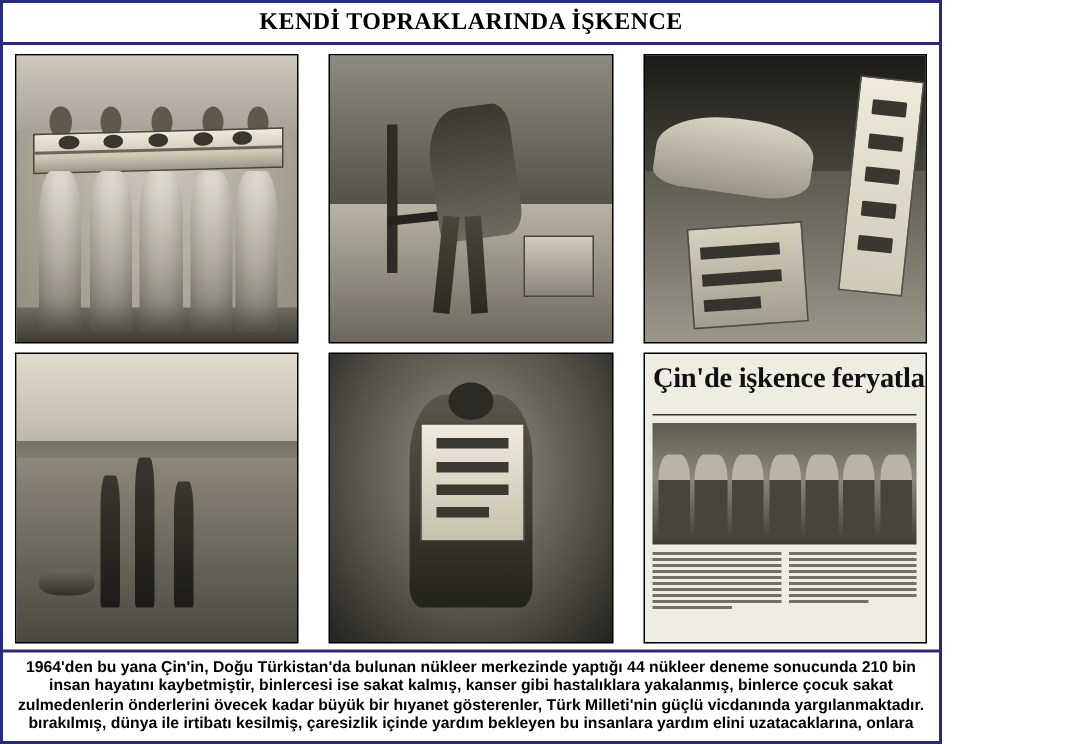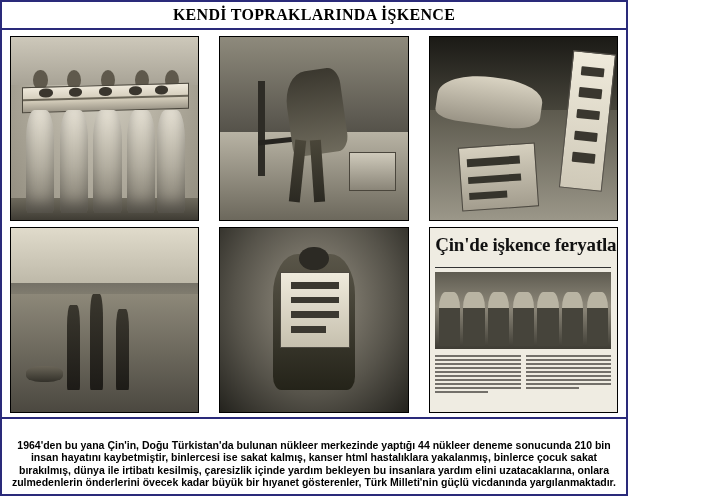--- a/index.html
+++ b/index.html
@@ -56,21 +56,21 @@
   .cell {
     flex: 1 1 33.33%;
     border: 1px solid #000000;
     position: relative;
     overflow: hidden;
     background: #8a8a84;
   }
   .caption {
     flex: 0 0 auto;
     border-top: 2px solid #2a2a7a;
-    padding: 20px 6px 5px 6px;
+    padding: 4px 6px 5px 6px;
     box-sizing: border-box;
     background: #ffffff;
   }
   .caption p {
     margin: 0;
     font-size: 10.5px;
     line-height: 12.6px;
     font-weight: bold;
     text-align: center;
     color: #000000;
@@ -543,18 +543,18 @@
             <div class="ln"></div>
             <div class="ln short"></div>
           </div>
         </div>
       </div>
     </div>
   </div>
 
   <div class="caption">
     <p>1964'den bu yana Çin'in, Doğu Türkistan'da bulunan nükleer merkezinde yaptığı 44 nükleer deneme sonucunda 210 bin</p>
-    <p>insan hayatını kaybetmiştir, binlercesi ise sakat kalmış, kanser html hastalıklara yakalanmış, binlerce çocuk sakat</p>
+    <p>insan hayatını kaybetmiştir, binlercesi ise sakat kalmış, kanser gibi hastalıklara yakalanmış, binlerce çocuk sakat</p>
+    <p>zulmedenlerin önderlerini övecek kadar büyük bir hıyanet gösterenler, Türk Milleti'nin güçlü vicdanında yargılanmaktadır.</p>
     <p>bırakılmış, dünya ile irtibatı kesilmiş, çaresizlik içinde yardım bekleyen bu insanlara yardım elini uzatacaklarına, onlara</p>
-    <p>zulmedenlerin önderlerini övecek kadar büyük bir hıyanet gösterenler, Türk Milleti'nin güçlü vicdanında yargılanmaktadır.</p>
   </div>
 
 </div>
 
 </body></html>

